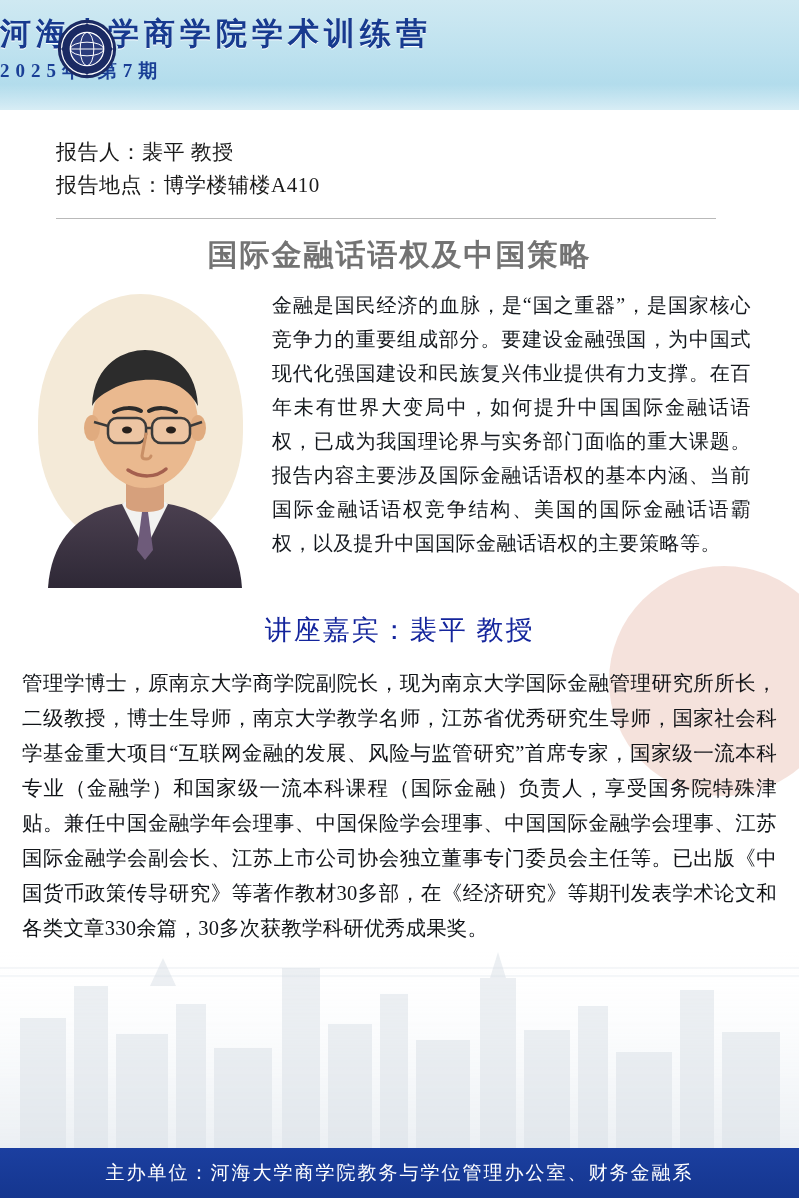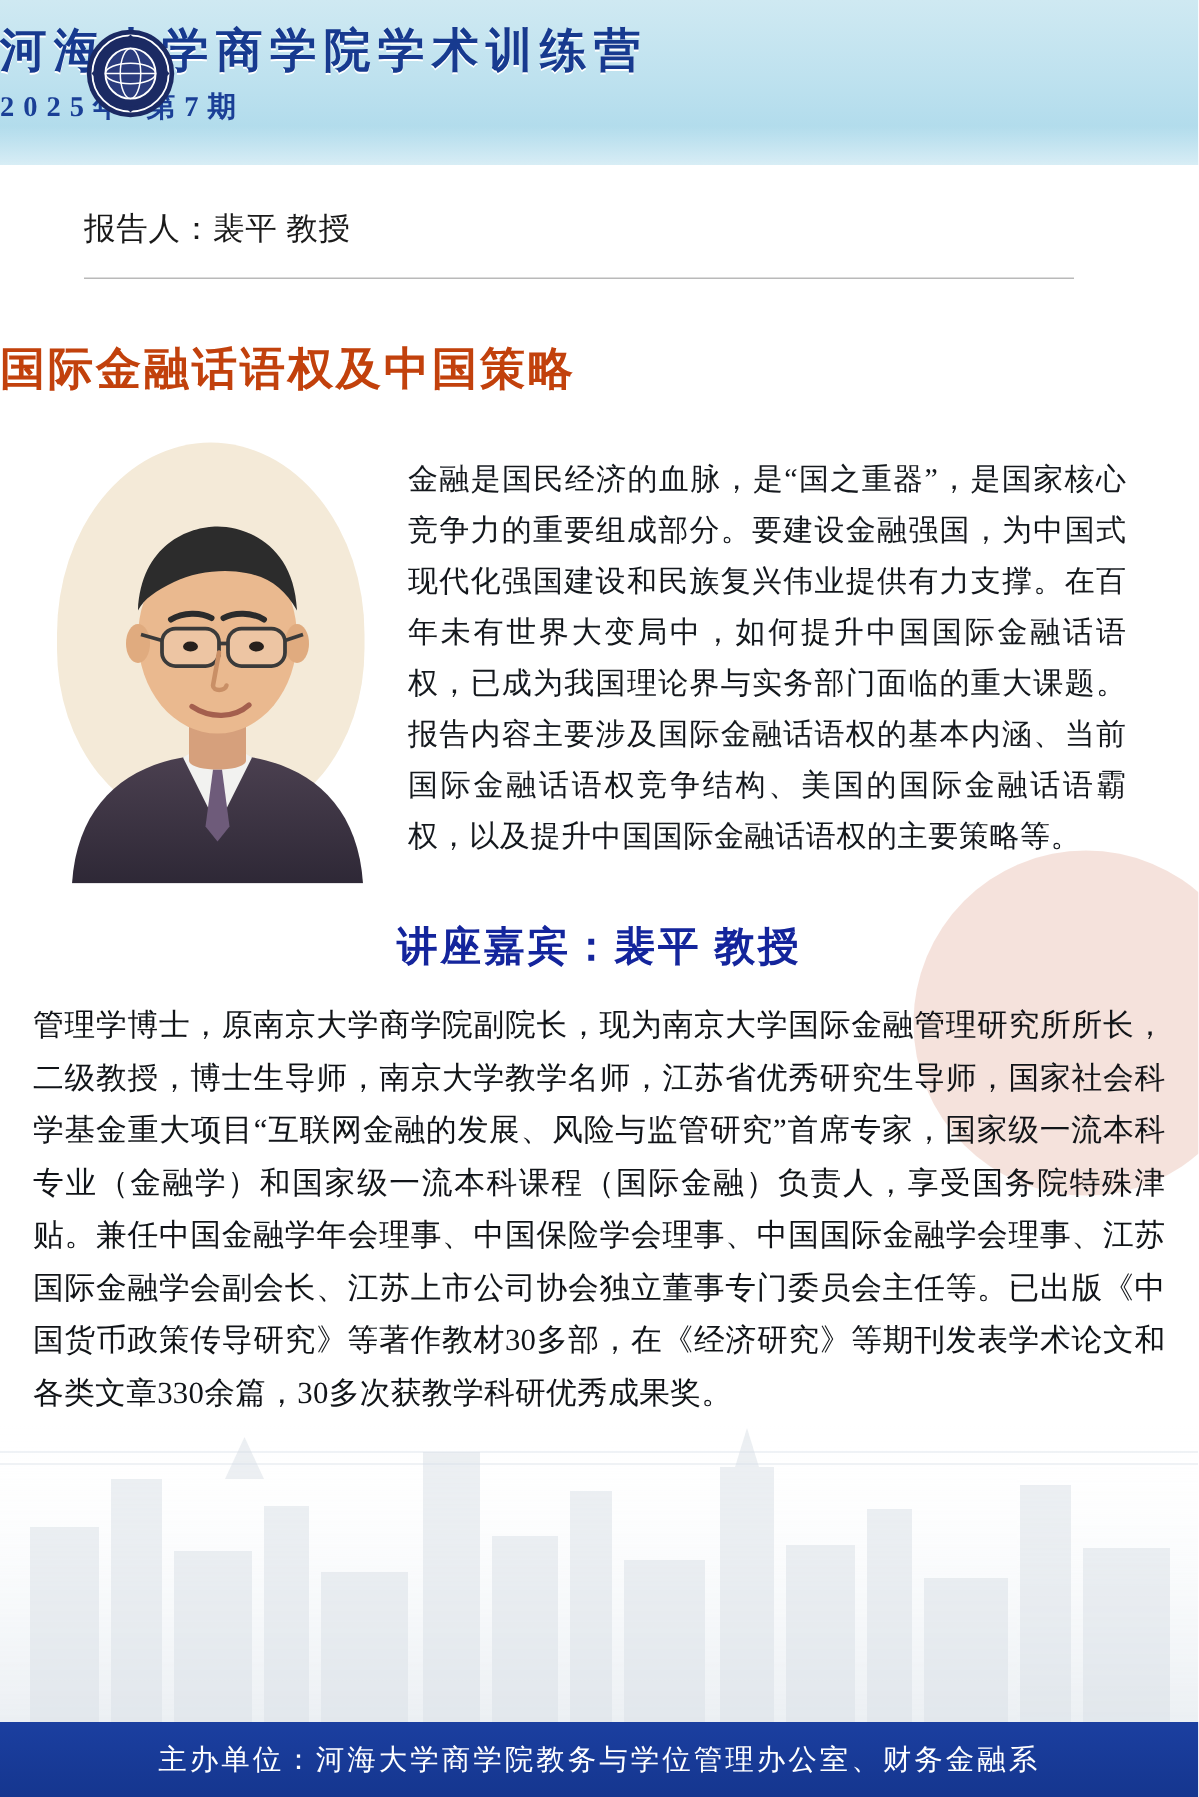--- a/index.html
+++ b/index.html
@@ -79,35 +79,35 @@
   }
   .divider {
     margin: 16px 0 0 0;
     width: 660px;
     height: 1px;
     background: #b9b9b9;
   }
 
   
   .talk-title {
-    margin-top: 40px;
-    text-align: left;
+    margin-top: 16px;
+    text-align: center;
     font-size: 30px;
     font-weight: bold;
-    color: #c2410c;
+    color: #737373;
     letter-spacing: 2px;
     font-family: "Liberation Serif", "DejaVu Serif", serif;
   }
 
   
   .abstract-wrap {
-    margin-top: 22px;
+    margin-top: 12px;
     padding: 0 48px 0 20px;
     display: flex;
-    align-items: center;
+    align-items: flex-start;
   }
   .portrait {
     position: relative;
     width: 230px;
     height: 300px;
     flex: 0 0 230px;
     margin-left: 10px;
     overflow: hidden;
   }
   .portrait-bg {
@@ -138,21 +138,21 @@
 
   
   .speaker-zone {
     position: relative;
     margin-top: 10px;
     padding: 0 22px;
   }
   .speaker-heading {
     text-align: center;
     font-size: 27px;
-    font-weight: bold;
+    font-weight: normal;
     color: #14259c;
     letter-spacing: 2px;
     margin-top: 24px;
     position: relative;
     z-index: 3;
   }
   .bio {
     position: relative;
     z-index: 3;
     margin-top: 18px;
@@ -228,20 +228,21 @@
       </svg>
     </div>
     <div class="header-text">
       <div class="header-title">河海大学商学院学术训练营</div>
       <div class="header-sub">2025年 第7期</div>
     </div>
   </div>
 
   <div class="info">
     <div class="info-line">报告人：裴平 教授</div>
+    <div class="info-line">报告地点：博学楼辅楼A410</div>
     <div class="divider"></div>
   </div>
 
   <div class="talk-title">国际金融话语权及中国策略</div>
 
   <div class="abstract-wrap">
     <div class="portrait">
       <div class="portrait-bg"></div>
       <svg class="portrait-photo" viewBox="0 0 230 300" aria-hidden="true">
         <defs>

